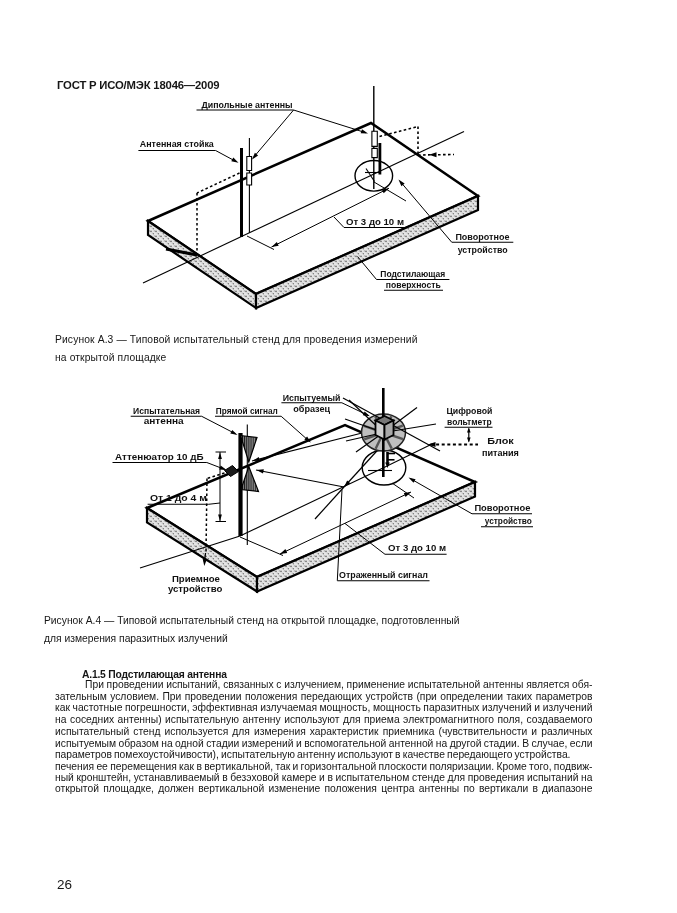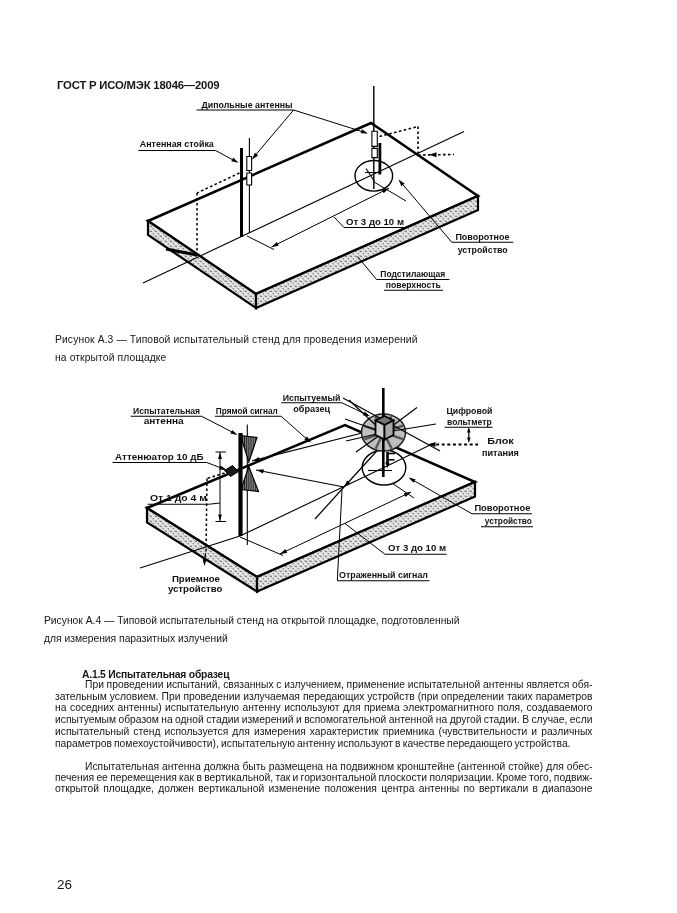--- a/index.html
+++ b/index.html
@@ -181,27 +181,28 @@
 <text x="484.8" y="524.2" font-size="9.5" font-weight="bold" text-anchor="start" textLength="47" lengthAdjust="spacingAndGlyphs">устройство</text>
 <line x1="481" y1="526.8" x2="533" y2="526.8" stroke="#000" stroke-width="1.1"></line>
 <line x1="472" y1="513.8" x2="410.5" y2="478.7" stroke="#000" stroke-width="1.0"></line>
 <polygon points="408.5,477.5 415.6,479.2 413.5,482.8" fill="#000"></polygon>
 <text x="339" y="577.7" font-size="9.5" font-weight="bold" text-anchor="start" textLength="89" lengthAdjust="spacingAndGlyphs">Отраженный сигнал</text>
 <line x1="337.3" y1="580.7" x2="429.5" y2="580.7" stroke="#000" stroke-width="1.1"></line>
 <line x1="337.3" y1="580.7" x2="342" y2="489.5" stroke="#000" stroke-width="1.0"></line>
 </svg>
 <div class="abs cap" style="left:55px;top:330.8px;width:553px;letter-spacing:0.12px;">Рисунок А.3 — Типовой испытательный стенд для проведения измерений<br>на открытой площадке</div>
 <div class="abs cap" style="left:44px;top:612.3px;width:553px;">Рисунок А.4 — Типовой испытательный стенд на открытой площадке, подготовленный<br>для измерения паразитных излучений</div>
-<div class="abs h15">А.1.5 Испытательная образец</div>
+<div class="abs h15">А.1.5 Подстилающая антенна</div>
 <div class="abs bodytxt" style="top:679px;">
 <div class="tl ind">При проведении испытаний, связанных с излучением, применение испытательной антенны является обя-</div>
-<div class="tl">зательным условием. При проведении излучаемая передающих устройств (при определении таких параметров</div>
+<div class="tl">зательным условием. При проведении положения передающих устройств (при определении таких параметров</div>
+<div class="tl">как частотные погрешности, эффективная излучаемая мощность, мощность паразитных излучений и излучений</div>
 <div class="tl">на соседних антенны) испытательную антенну используют для приема электромагнитного поля, создаваемого</div>
+<div class="tl">испытательный стенд используется для измерения характеристик приемника (чувствительности и различных</div>
 <div class="tl">испытуемым образом на одной стадии измерений и вспомогательной антенной на другой стадии. В случае, если</div>
-<div class="tl">испытательный стенд используется для измерения характеристик приемника (чувствительности и различных</div>
 <div class="tl last">параметров помехоустойчивости), испытательную антенну используют в качестве передающего устройства.</div>
 </div>
 <div class="abs bodytxt" style="top:760.9px;line-height:11.0px;">
-<div class="tl ind">Испытательная антенна должна быть размещена на подвижном кронштейне (антенной стойке) для обес-</div>
 <div class="tl">печения ее перемещения как в вертикальной, так и горизонтальной плоскости поляризации. Кроме того, подвиж-</div>
+<div class="tl">ный кронштейн, устанавливаемый в безэховой камере и в испытательном стенде для проведения испытаний на</div>
 <div class="tl">открытой площадке, должен вертикальной изменение положения центра антенны по вертикали в диапазоне</div>
 </div>
 <div class="abs pg">26</div>
 
 </body></html>

